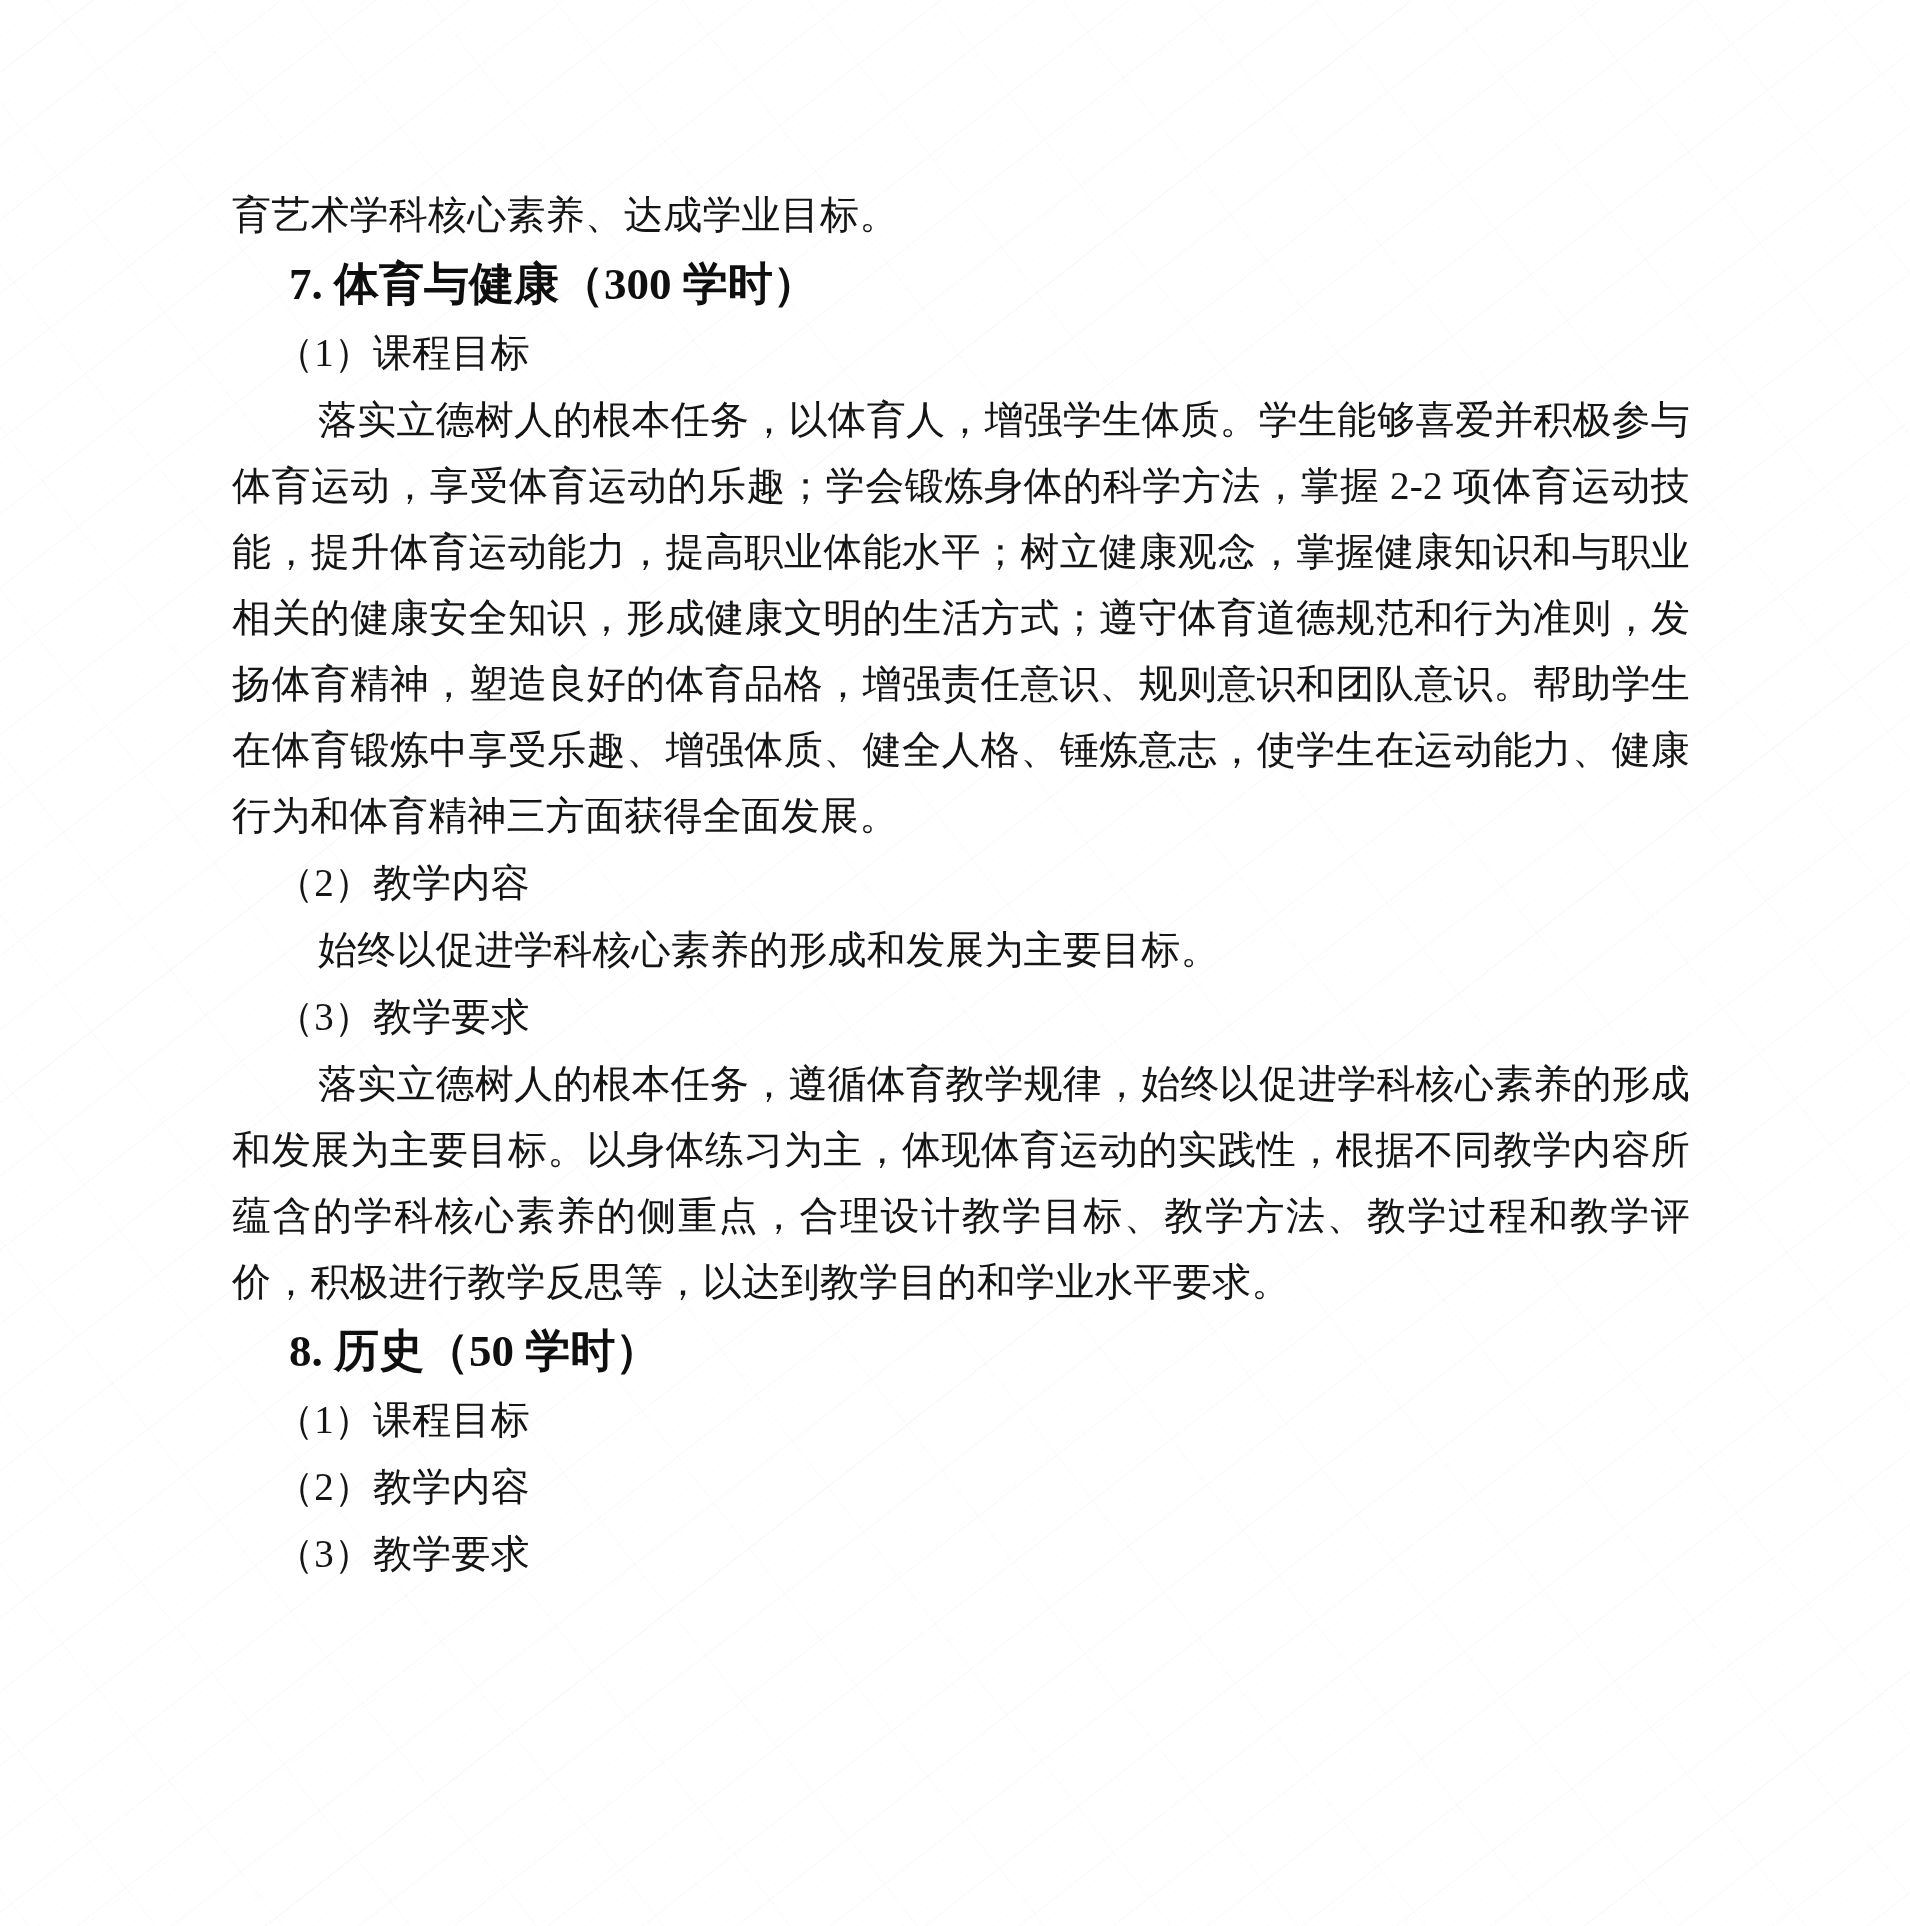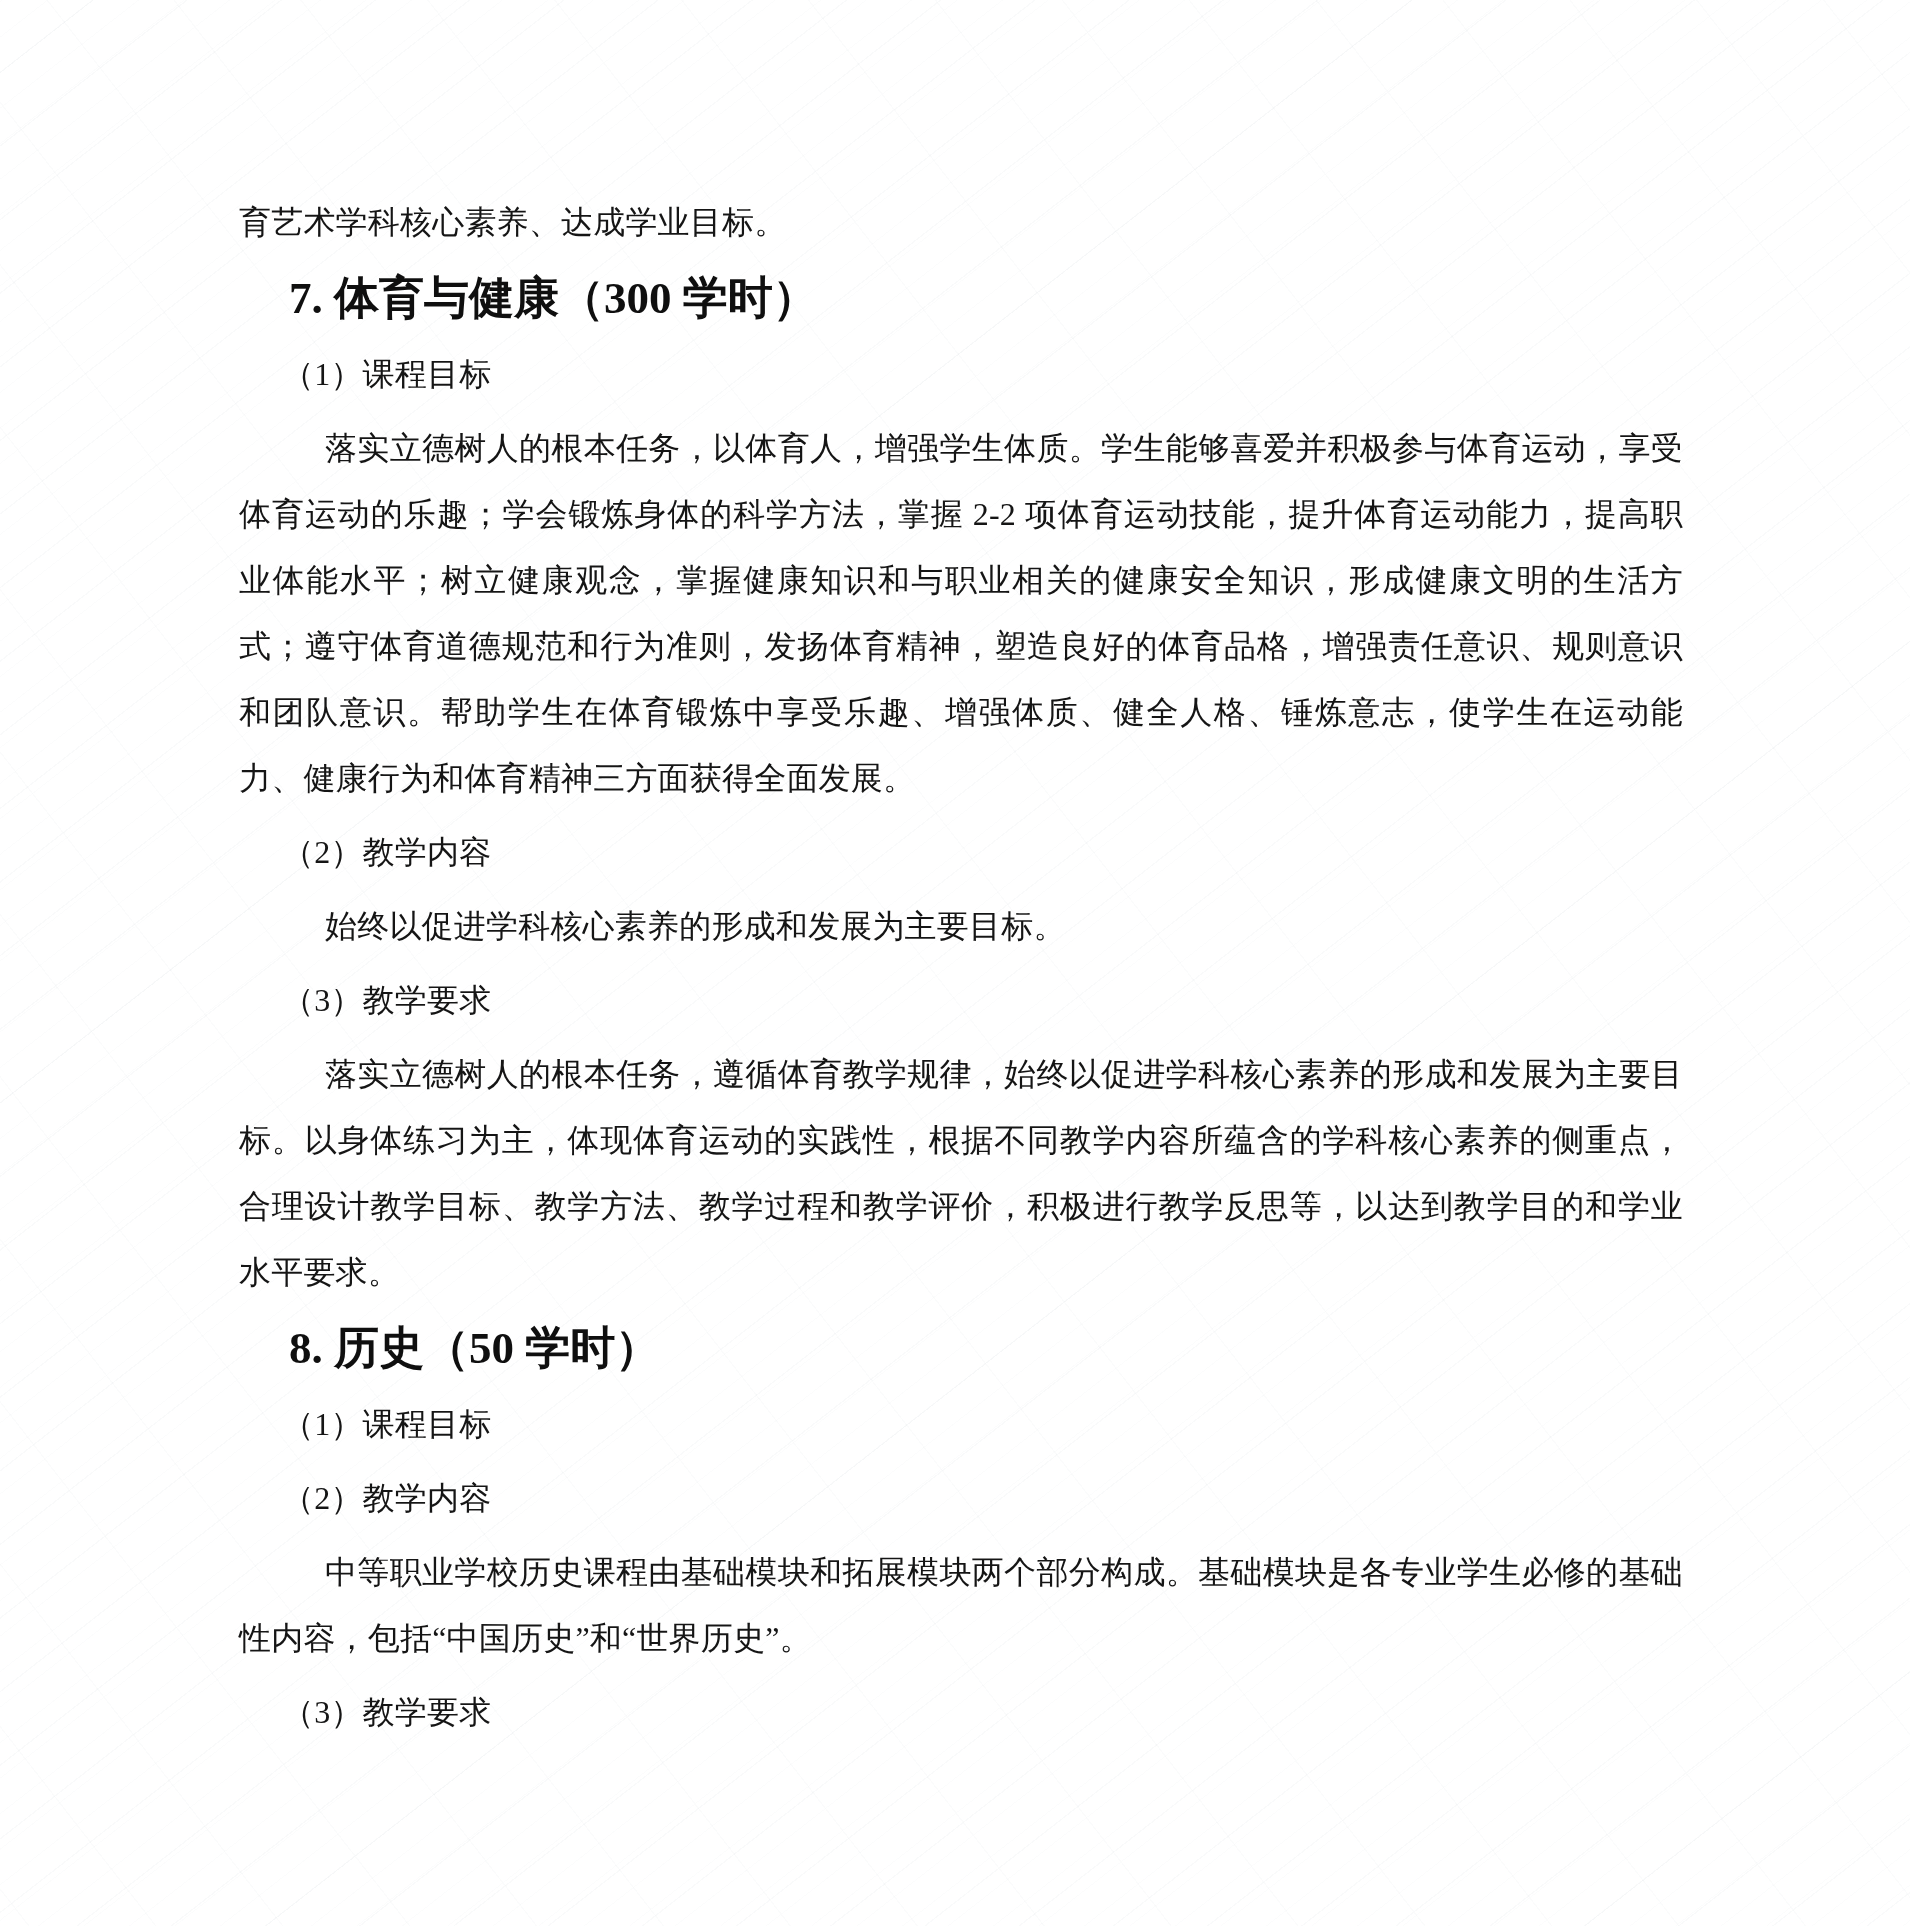--- a/index.html
+++ b/index.html
@@ -31,26 +31,26 @@
     inset: 0;
     z-index: 1;
   }
   .content {
     position: absolute;
     left: 231px;
     top: 181px;
     width: 1460px;
   }
   .para {
-    font-size: 32px;
+    font-size: 39px;
     line-height: 66px;
     letter-spacing: 0.2px;
     text-align: justify;
     text-justify: inter-ideograph;
-    margin: 8px;
+    margin: 1px;
     color: #151515;
   }
   .indent {
     text-indent: 86px;
   }
   .indent-half {
     text-indent: 43px;
   }
   .heading {
     font-size: 45px;
@@ -85,20 +85,19 @@
 
     <p class="para indent">落实立德树人的根本任务，遵循体育教学规律，始终以促进学科核心素养的形成和发展为主要目标。以身体练习为主，体现体育运动的实践性，根据不同教学内容所蕴含的学科核心素养的侧重点，合理设计教学目标、教学方法、教学过程和教学评价，积极进行教学反思等，以达到教学目的和学业水平要求。</p>
 
     <p class="heading">8. 历史（50 学时）</p>
 
     <p class="para indent-half">（1）课程目标</p>
 
 
     <p class="para indent-half">（2）教学内容</p>
 
-    <p class="para indent">中等职业学校历史课程由基础模块和拓展模块两个部分构成。基础模块是各专业学生必修的基础性内容，包括“中国历史”和“世界历史”。</p>
 
     <p class="para indent-half">（3）教学要求</p>
 
   </div>
 
 </div>
 
 
 </body></html>

